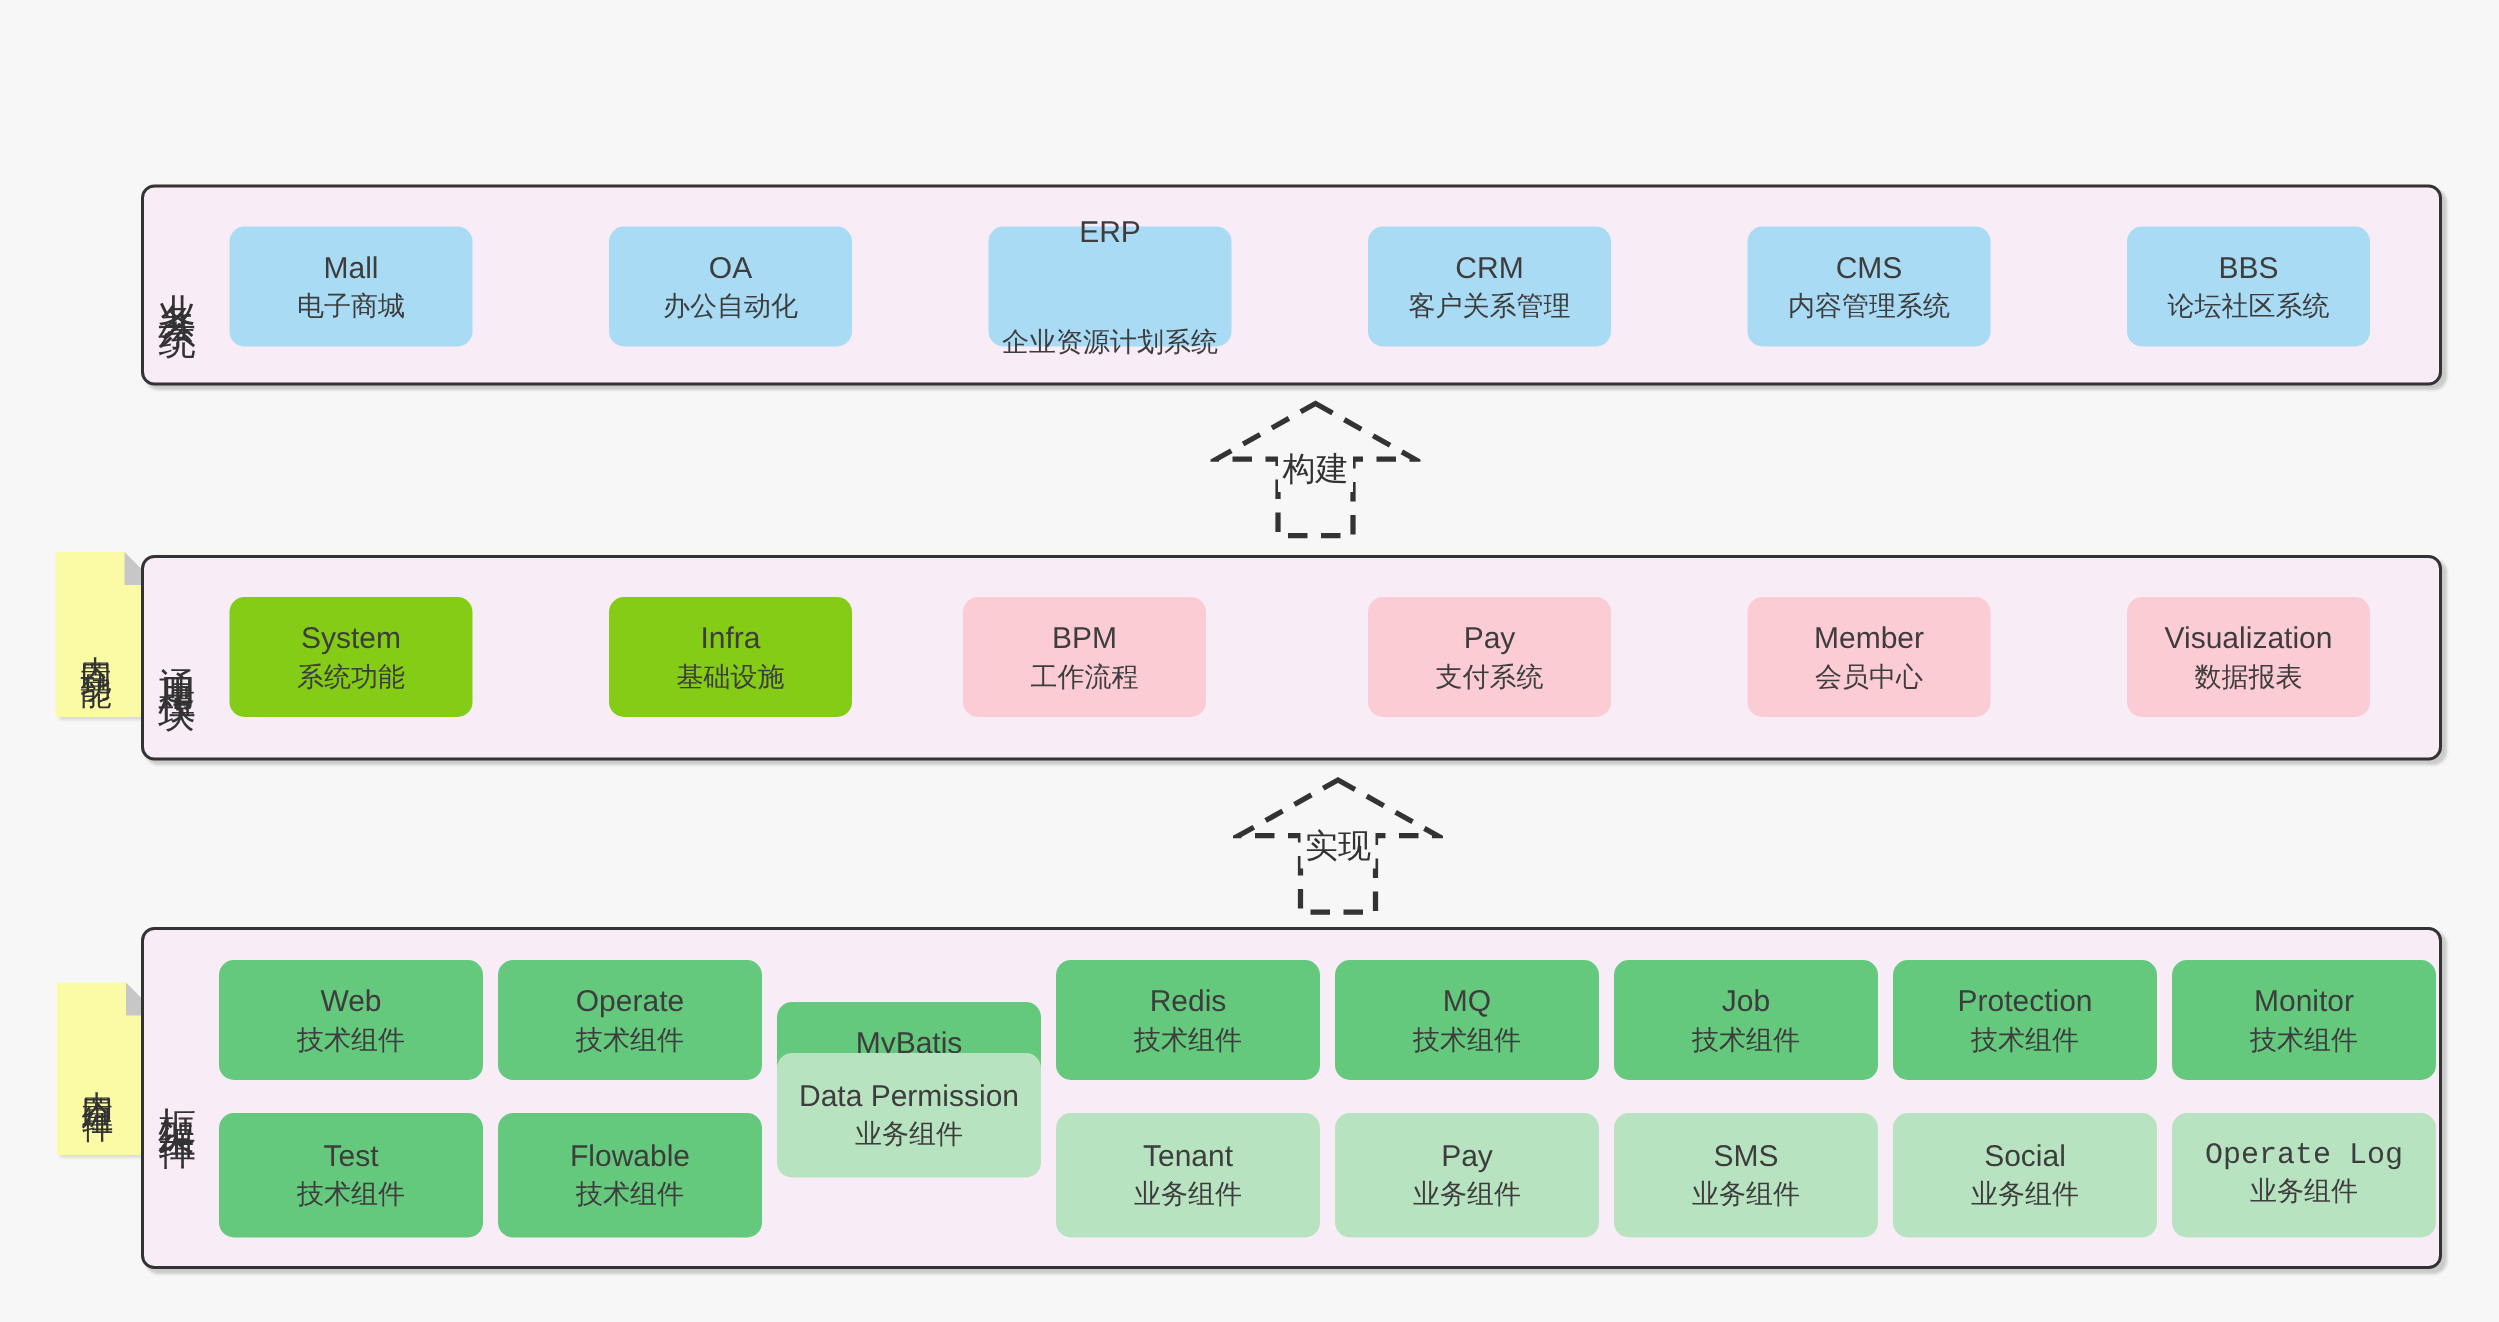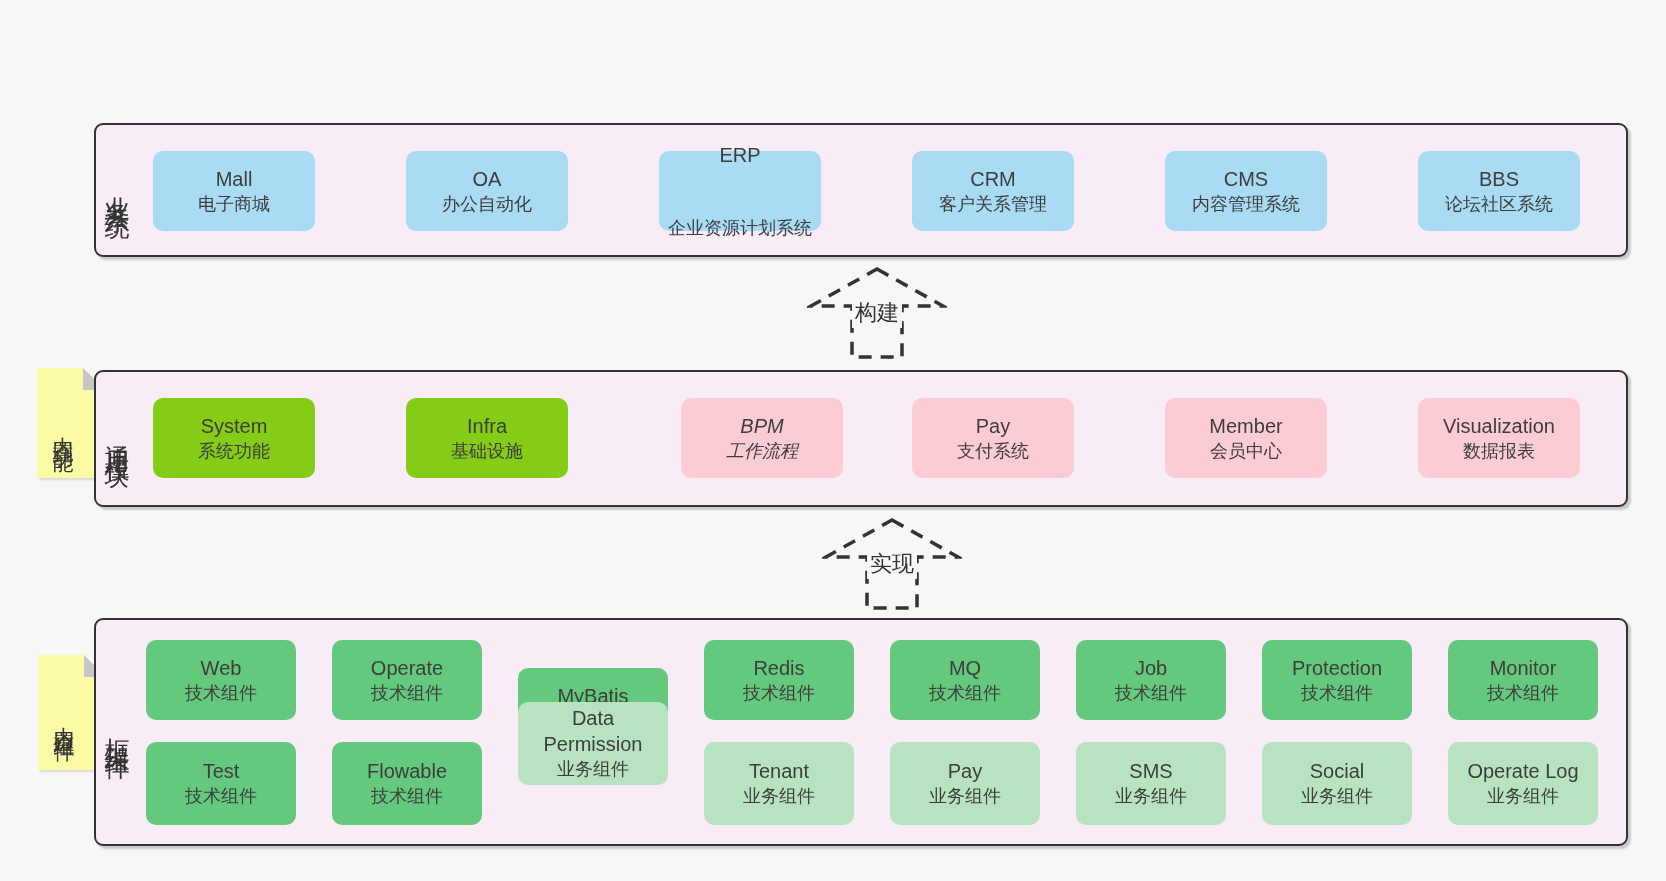--- a/index.html
+++ b/index.html
@@ -24,21 +24,21 @@
     font-size:25px;letter-spacing:6px;color:#333;
   }
   .box{
     position:absolute;border-radius:10px;
     display:flex;flex-direction:column;align-items:center;justify-content:center;
     text-align:center;z-index:3;padding:0 4px;box-sizing:border-box;
   }
   .box .en{font-size:20px;line-height:26px;}
   .box .zh{font-size:18px;line-height:25px;}
   .w6{width:162px;height:80px;}
-  .w8{width:150px;}
+  .w8{width:176px;}
   .r1{height:80px;}
   .r2{height:83px;}
   .blue{background:#a9dbf4;}
   .red{background:#84cc16;}
   .pink{background:#fcccd4;}
   .green{background:#64c87d;}
   .lightgreen{background:#b8e3c1;}
   .sticky{
     position:absolute;width:68px;background:#fbfba6;z-index:1;
     display:flex;align-items:center;justify-content:flex-start;
@@ -113,21 +113,21 @@
   <span>通用模块</span>
 </div>
 <div class="box w6 red" style="left:153px;top:398px;">
   <div class="en">System</div>
   <div class="zh">系统功能</div>
 </div>
 <div class="box w6 red" style="left:406px;top:398px;">
   <div class="en">Infra</div>
   <div class="zh">基础设施</div>
 </div>
-<div class="box w6 pink" style="left:681px;top:398px;font-style:italic;">
+<div class="box w6 pink" style="left:642px;top:398px;">
   <div class="en">BPM</div>
   <div class="zh">工作流程</div>
 </div>
 <div class="box w6 pink" style="left:912px;top:398px;">
   <div class="en">Pay</div>
   <div class="zh">支付系统</div>
 </div>
 <div class="box w6 pink" style="left:1165px;top:398px;">
   <div class="en">Member</div>
   <div class="zh">会员中心</div>
@@ -203,16 +203,16 @@
   <div class="zh">业务组件</div>
 </div>
 <div class="box w8 r2 lightgreen" style="left:1076px;top:742px;">
   <div class="en">SMS</div>
   <div class="zh">业务组件</div>
 </div>
 <div class="box w8 r2 lightgreen" style="left:1262px;top:742px;">
   <div class="en">Social</div>
   <div class="zh">业务组件</div>
 </div>
-<div class="box w8 r2 lightgreen" style="left:1448px;top:742px;">
+<div class="box w8 r2 lightgreen" style="left:1448px;top:742px;font-family:Liberation Mono, monospace;">
   <div class="en">Operate Log</div>
   <div class="zh">业务组件</div>
 </div>
 
 </body></html>

